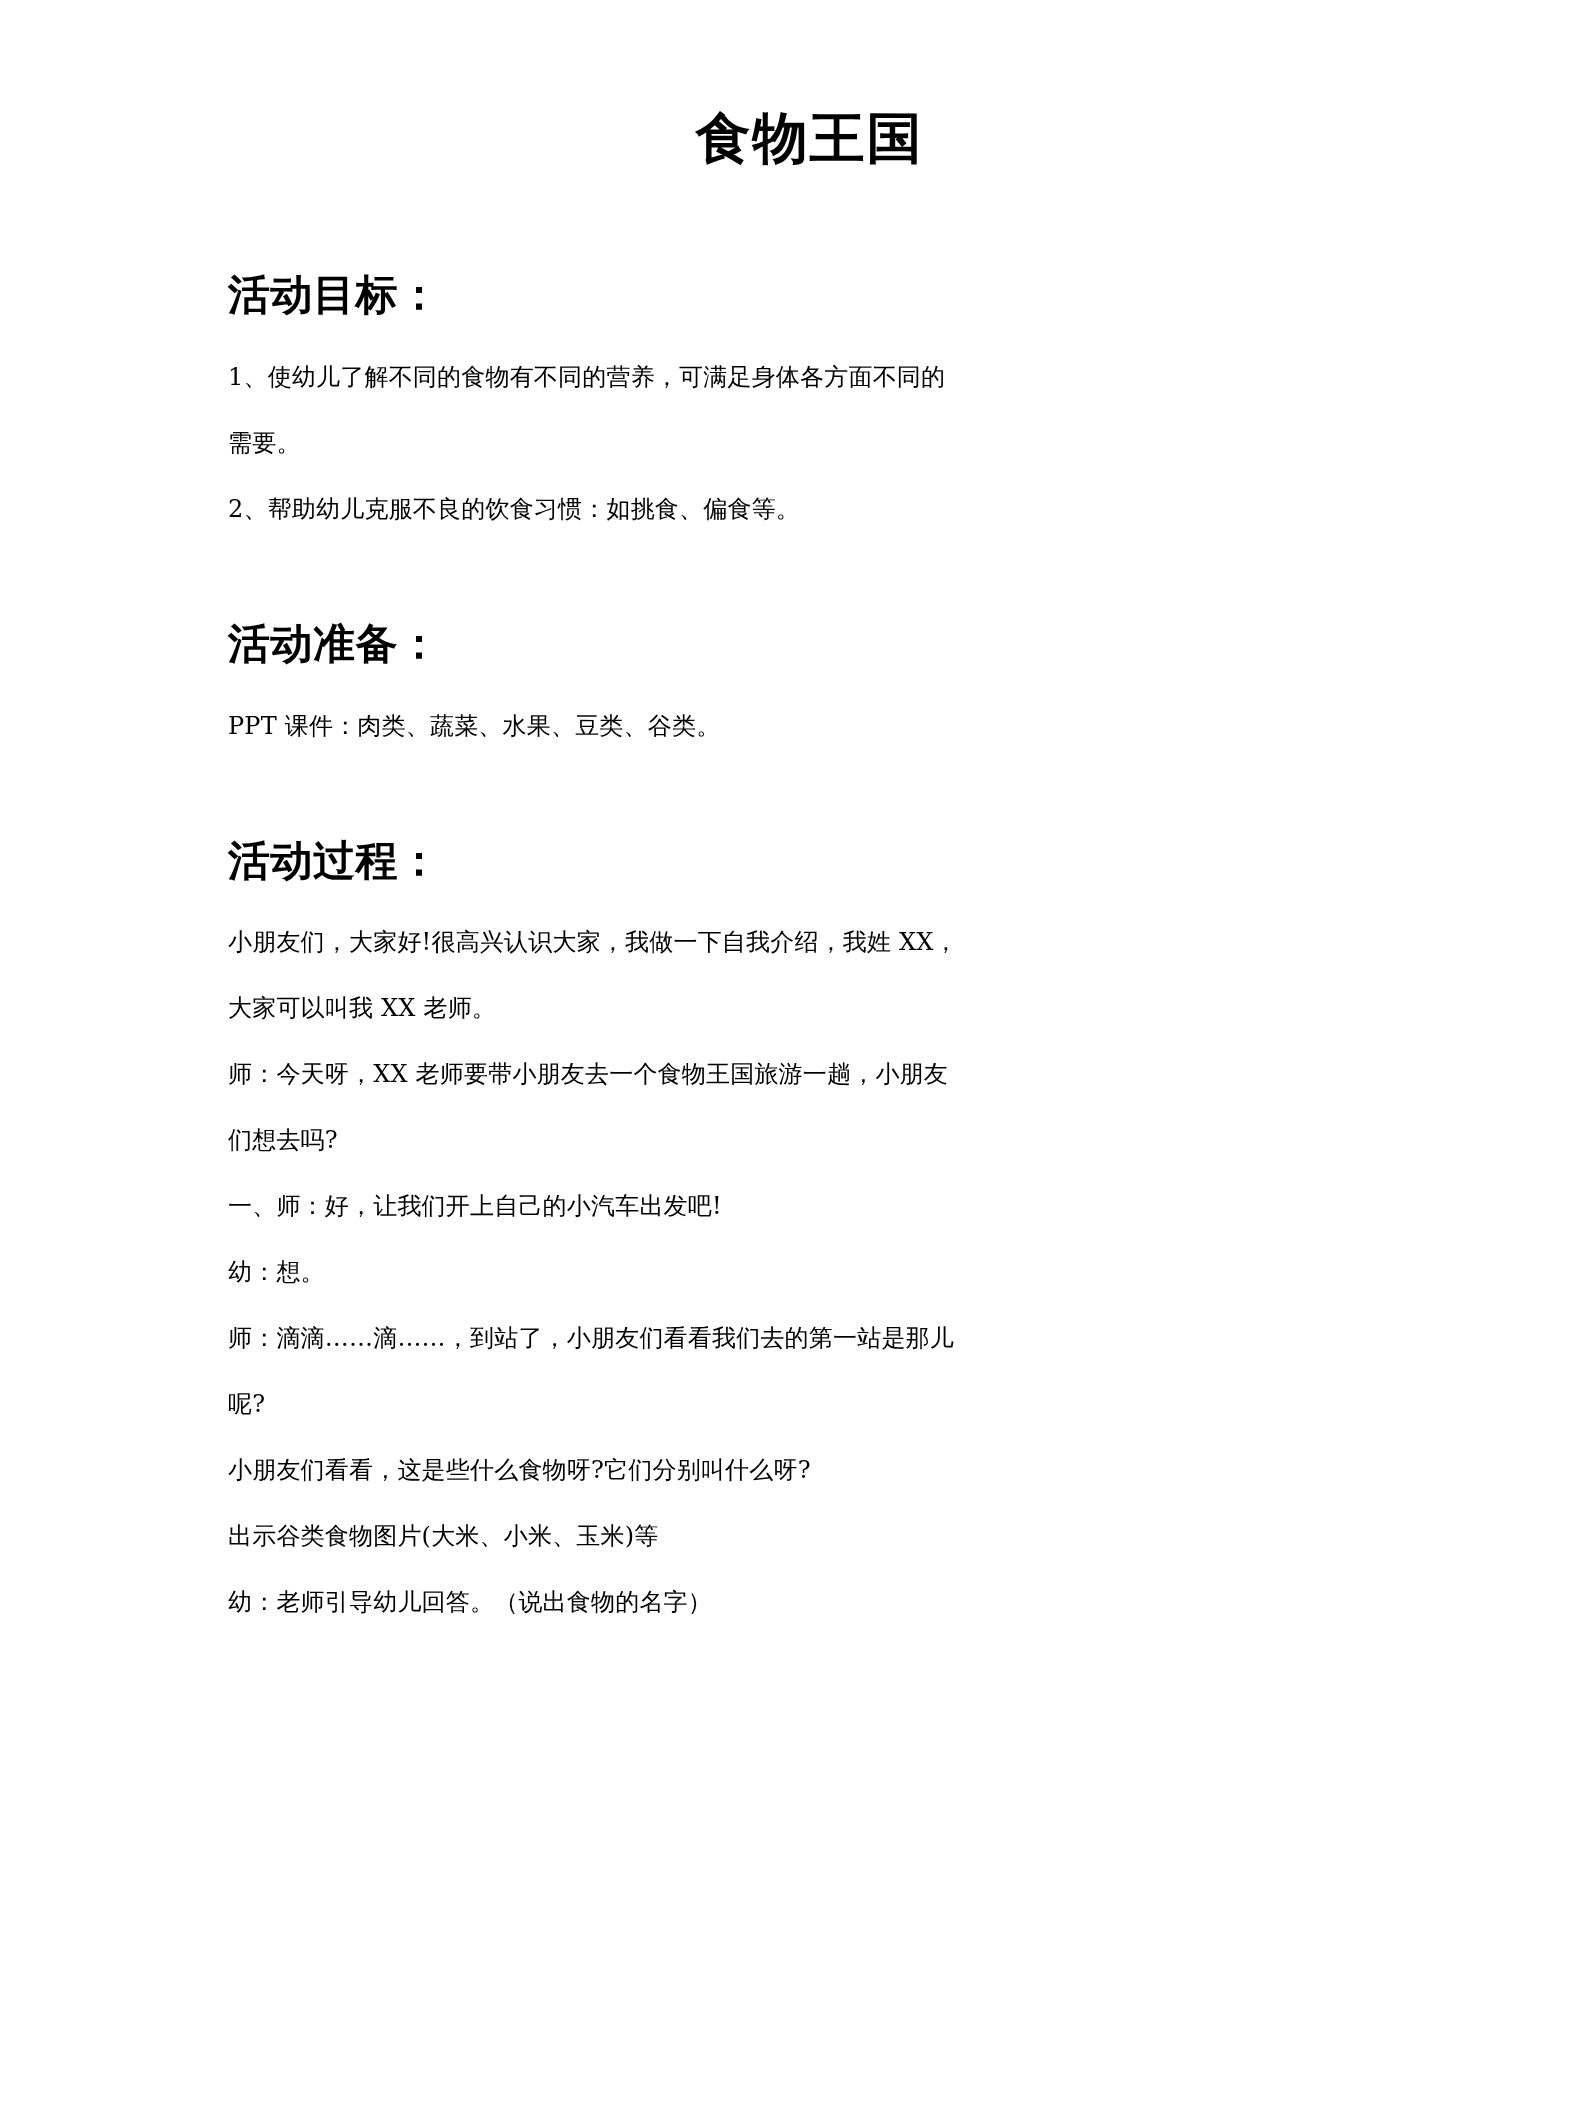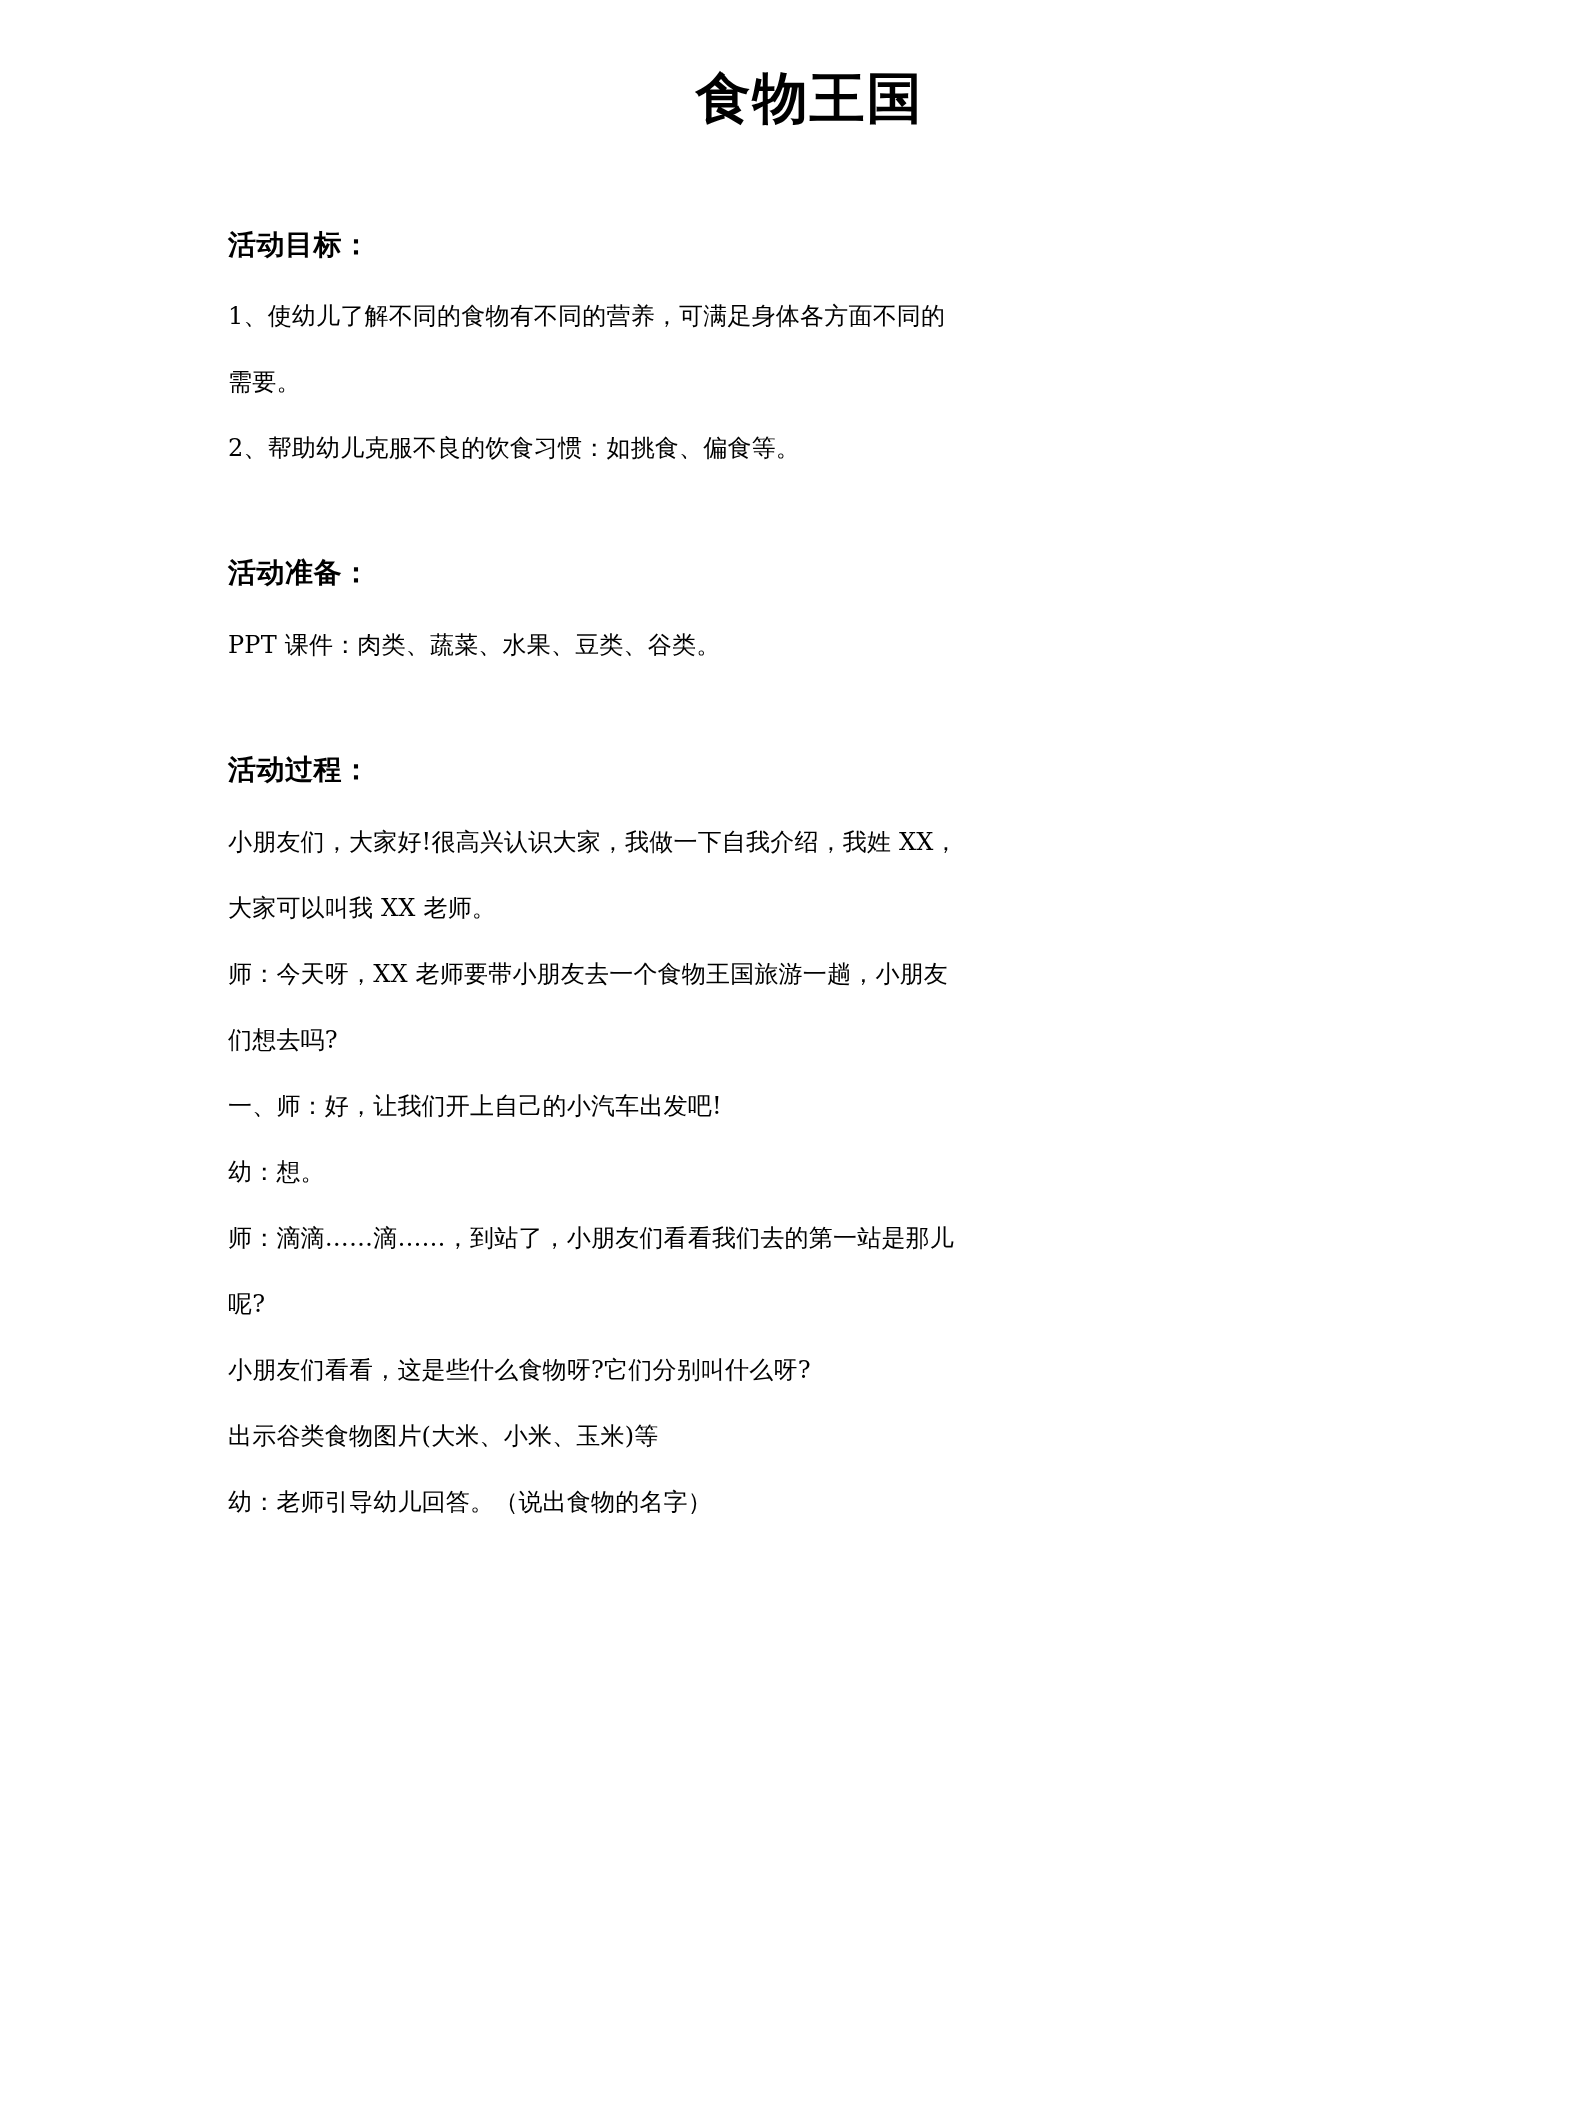--- a/index.html
+++ b/index.html
@@ -11,39 +11,39 @@
     width: 1587px;
     height: 2114px;
     font-family: "DejaVu Serif", "Liberation Serif", serif;
     color: #000000;
     -webkit-font-smoothing: antialiased;
   }
   .page {
     box-sizing: border-box;
     width: 1587px;
     min-height: 2114px;
-    padding: 56px 196px 60px 228px;
+    padding: 96px 196px 60px 228px;
     background: #ffffff;
     position: relative;
   }
   .doc-title {
     font-family: "DejaVu Serif", "Liberation Serif", serif;
     font-weight: bold;
     font-size: 55px;
     line-height: 1.25;
     text-align: center;
     letter-spacing: 2px;
     margin: 0 0 0 0;
     padding-top: 8px;
   }
   .spacer-after-title { height: 92px; }
   .section-heading {
     font-family: "DejaVu Serif", "Liberation Serif", serif;
     font-weight: bold;
-    font-size: 28px;
+    font-size: 42px;
     line-height: 1.45;
     margin: 0;
     letter-spacing: 0.5px;
   }
   .body-line {
     font-family: "DejaVu Serif", "Liberation Serif", serif;
     font-weight: normal;
     font-size: 24px;
     line-height: 66px;
     margin: 0;

